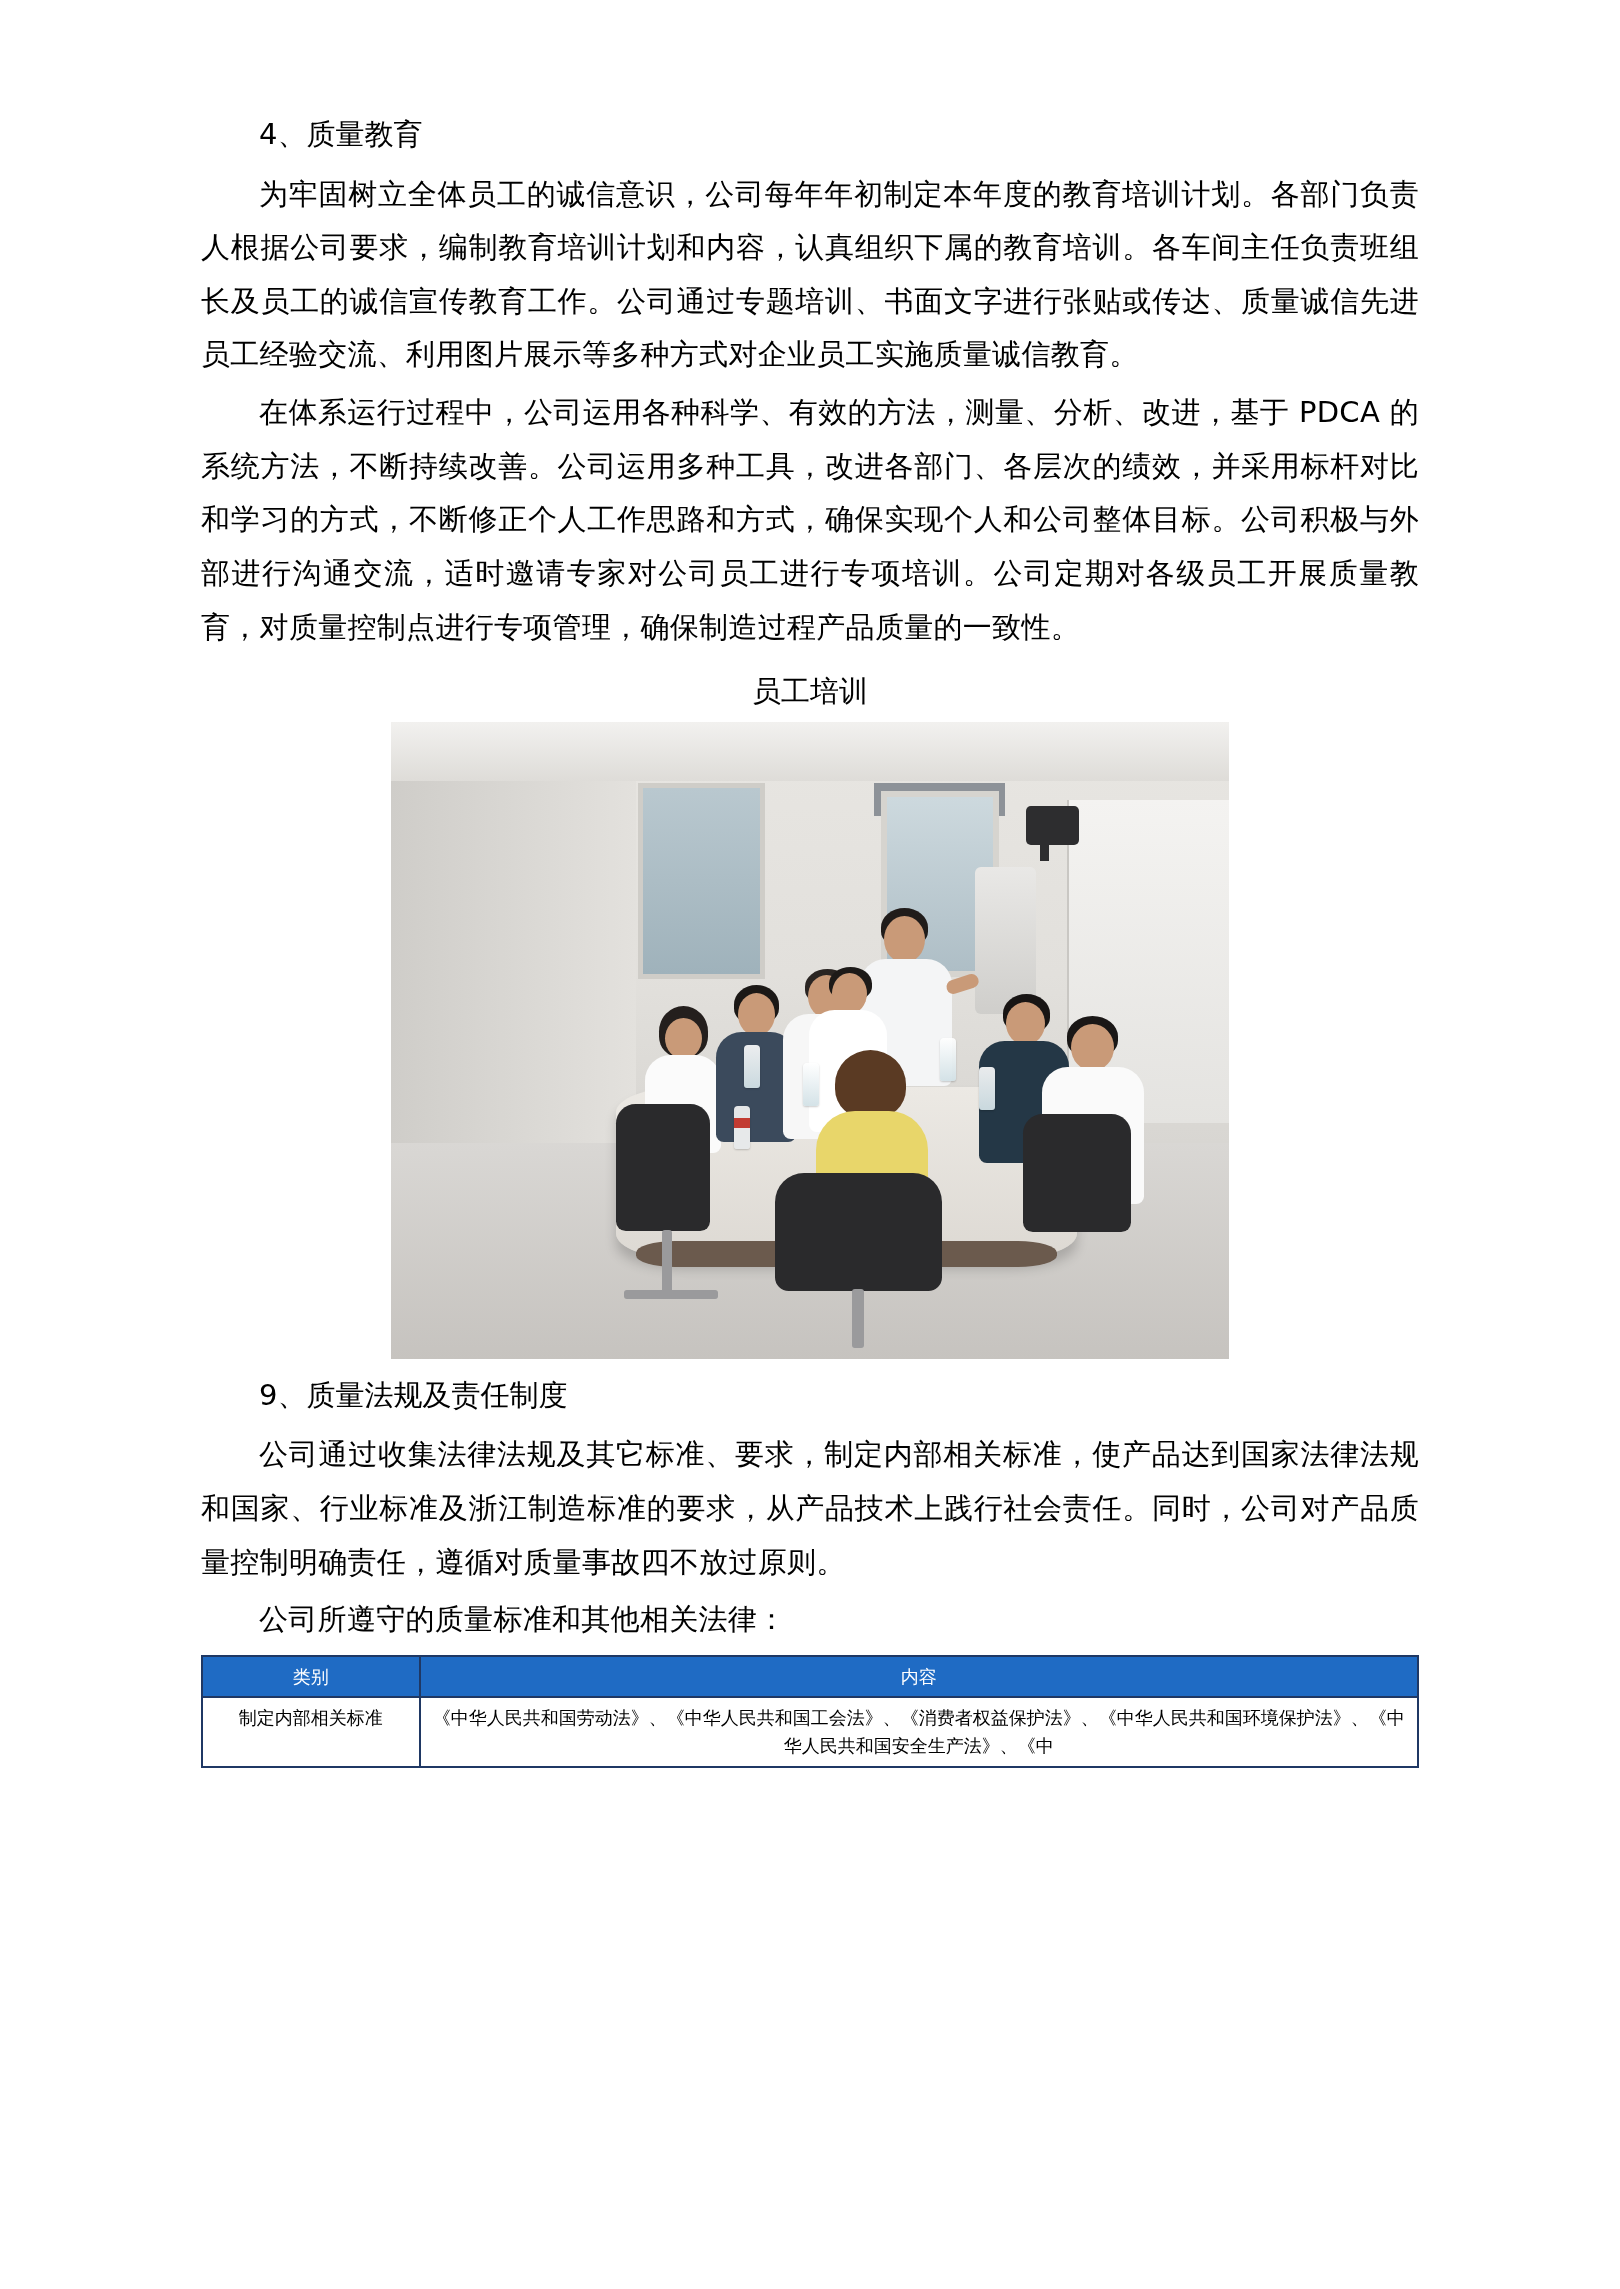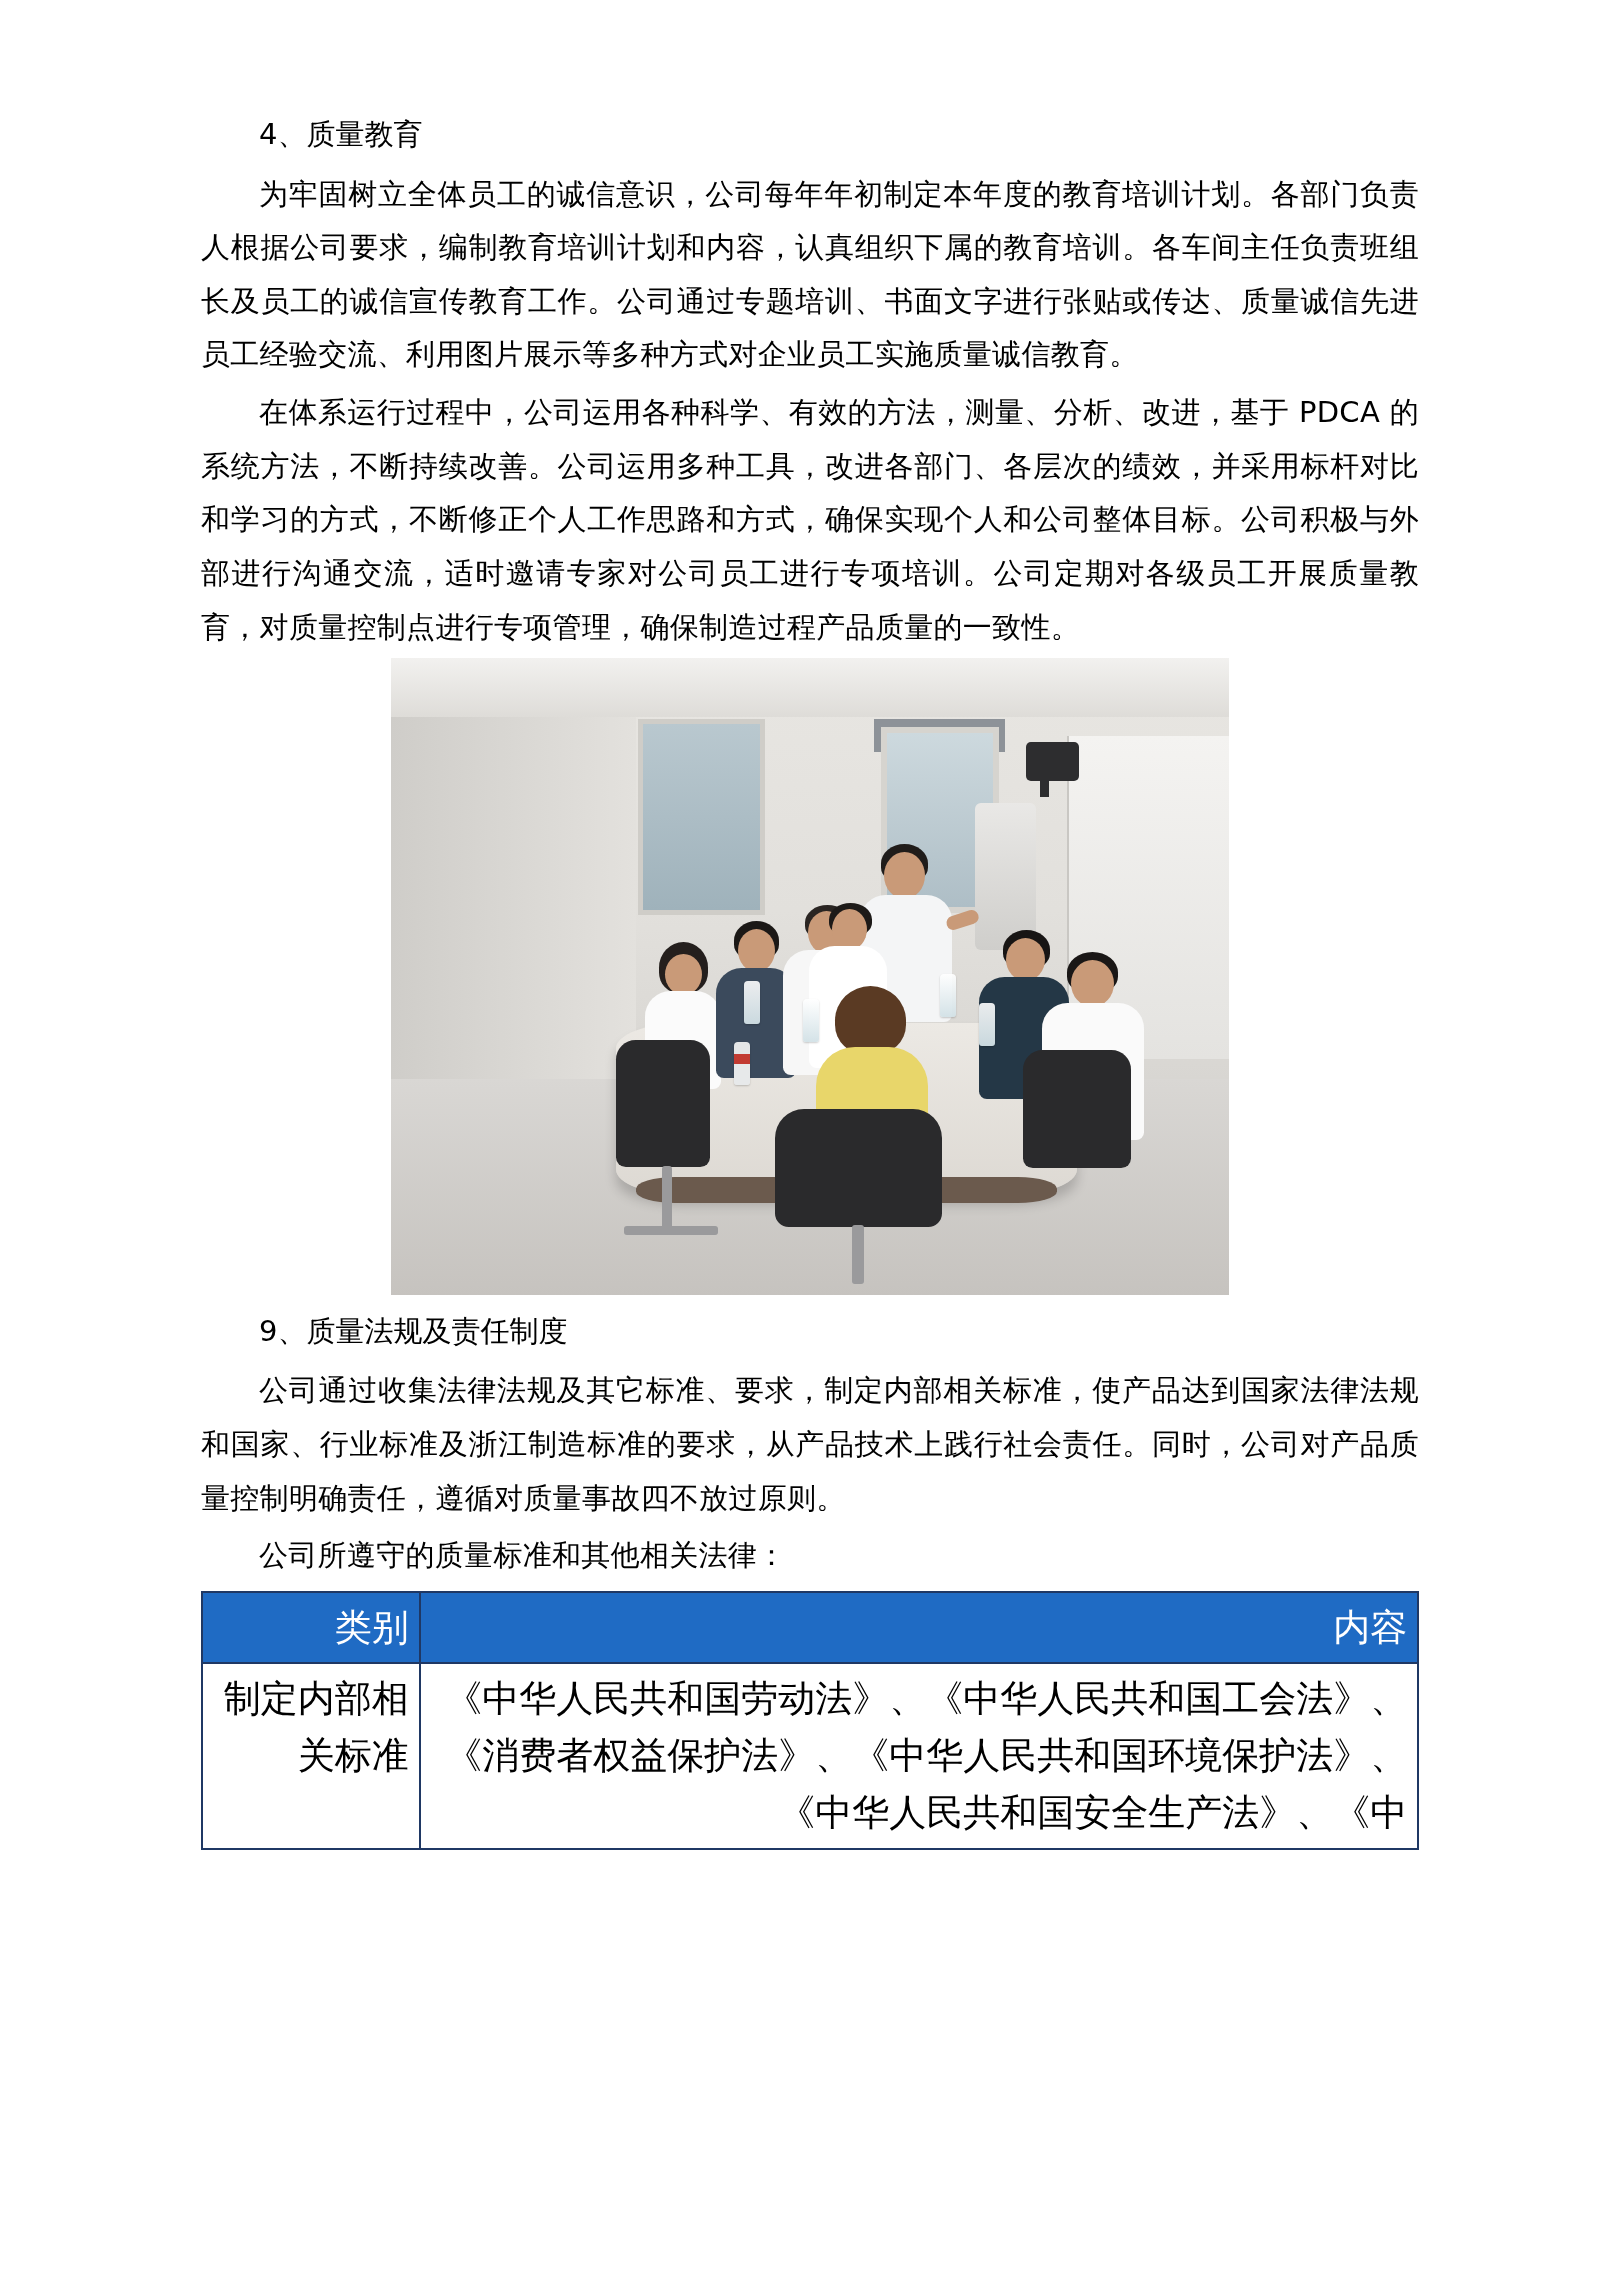--- a/index.html
+++ b/index.html
@@ -151,44 +151,45 @@
   
   table.doc-table {
     width: 100%;
     border-collapse: collapse;
     margin-top: 7.8px;
     table-layout: fixed;
   }
   table.doc-table td, table.doc-table th {
     border: 2px solid #1f3864;
     padding: 5.9px 9.8px;
-    font-size: 37px;
+    font-size: 18px;
     line-height: 1.55;
     vertical-align: top;
-    text-align: right;
+    text-align: center;
     font-weight: 400;
   }
   table.doc-table thead th {
     background: #1f6bc4;
     color: #ffffff;
     font-weight: 400;
   }
   .col-cat { width: 196px; }
 </style>
 </head>
 <body>
 
 <div class="page">
 
   <div class="heading">4、质量教育</div>
 
   <p class="para indent">为牢固树立全体员工的诚信意识，公司每年年初制定本年度的教育培训计划。各部门负责人根据公司要求，编制教育培训计划和内容，认真组织下属的教育培训。各车间主任负责班组长及员工的诚信宣传教育工作。公司通过专题培训、书面文字进行张贴或传达、质量诚信先进员工经验交流、利用图片展示等多种方式对企业员工实施质量诚信教育。</p>
 
   <p class="para indent">在体系运行过程中，公司运用各种科学、有效的方法，测量、分析、改进，基于 PDCA 的系统方法，不断持续改善。公司运用多种工具，改进各部门、各层次的绩效，并采用标杆对比和学习的方式，不断修正个人工作思路和方式，确保实现个人和公司整体目标。公司积极与外部进行沟通交流，适时邀请专家对公司员工进行专项培训。公司定期对各级员工开展质量教育，对质量控制点进行专项管理，确保制造过程产品质量的一致性。</p>
 
+  <div class="fig-caption">员工培训</div>
 
   <div class="figure">
     <div class="ph wall-back"></div>
     <div class="ph wall-left"></div>
     <div class="ph ceiling"></div>
     <div class="ph screen"></div>
     <div class="ph window"></div>
     <div class="ph blind"></div>
     <div class="ph window2"></div>
     <div class="ph projector"></div>

